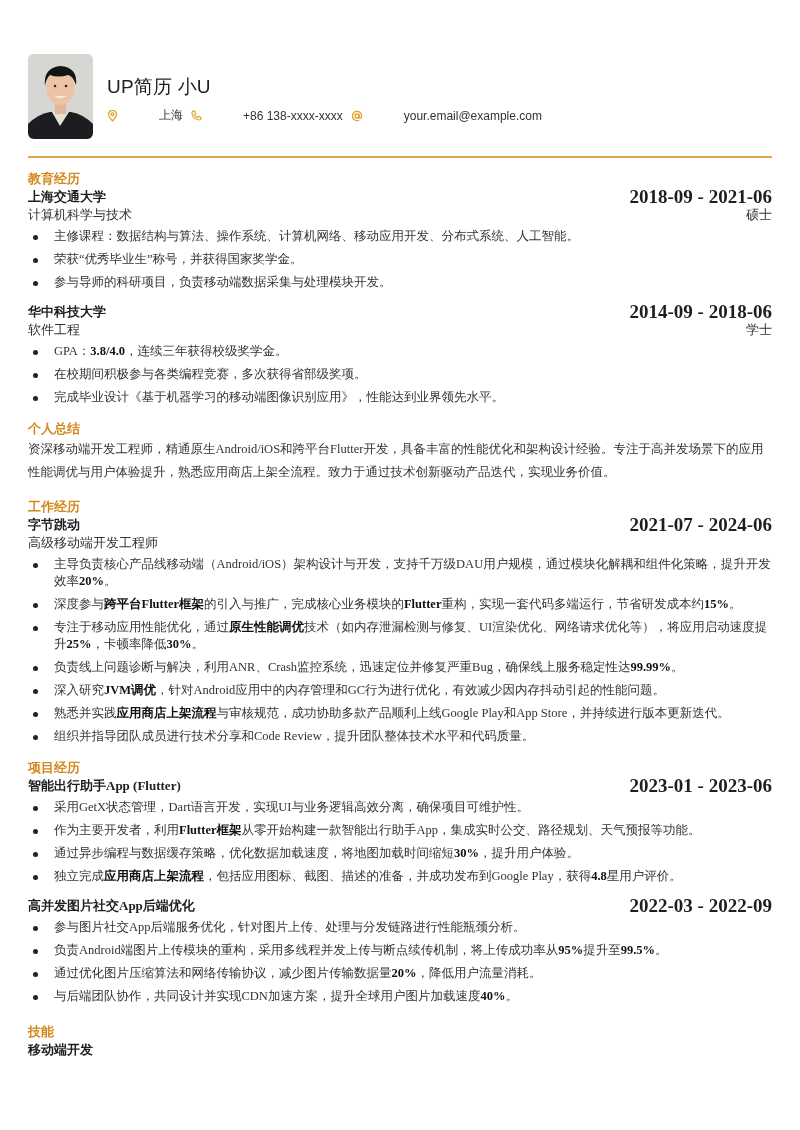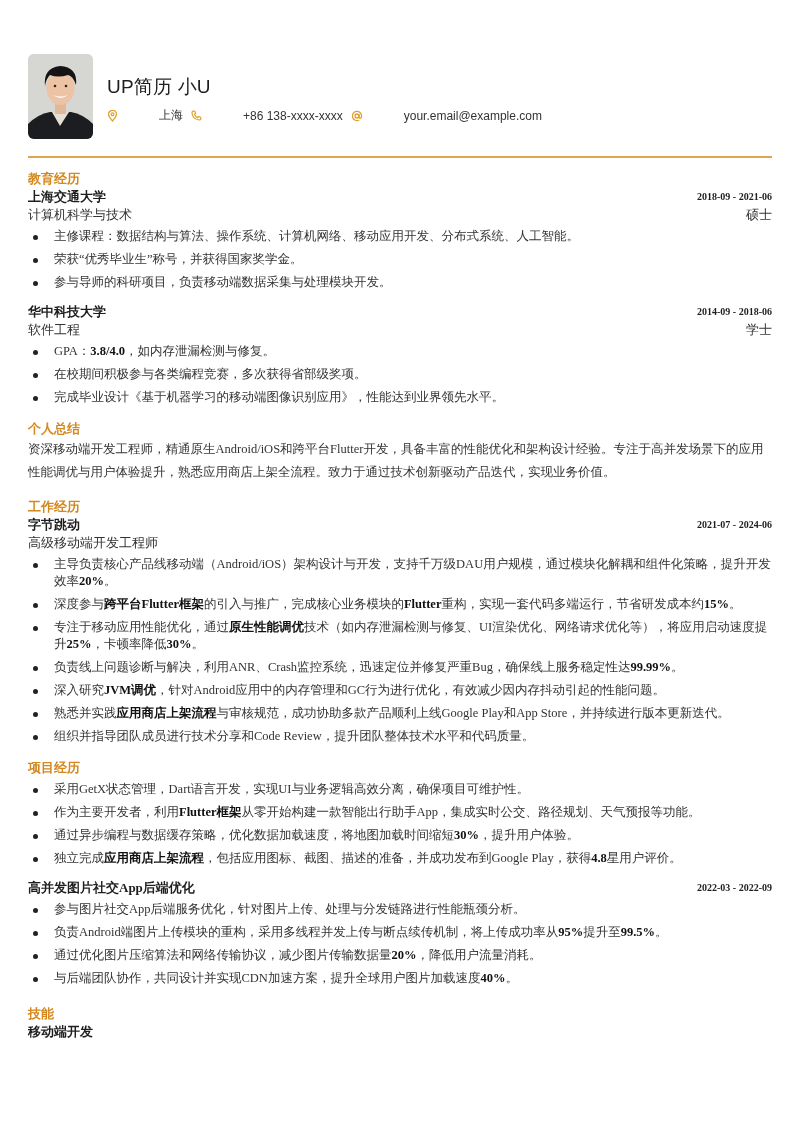--- a/index.html
+++ b/index.html
@@ -16,21 +16,21 @@
 
   .rule { position: absolute; left: 28px; top: 156px; width: 744px; height: 1.5px; background: #e0a54e; }
 
   .content { position: absolute; left: 28px; top: 170px; width: 744px; }
   .section { margin-bottom: 14px; font-family: Liberation Serif, serif; }
   .sec-title { color: #d4881e; font-size: 13px; font-weight: bold; line-height: 18px; }
   .entry { margin-bottom: 12px; }
   .entry:last-child { margin-bottom: 0; }
   .row { display: flex; justify-content: space-between; line-height: 18px; }
   .org { font-weight: bold; font-size: 13px; color: #1e1e1e; }
-  .date { font-weight: bold; font-size: 10px; color: #1e1e1e; }
+  .date { font-weight: bold; font-size: 19px; color: #1e1e1e; }
   .sub { font-size: 13px; color: #333; }
   .deg { font-size: 13px; color: #333; }
   ul.bullets { list-style: none; margin-top: 4px; }
   ul.bullets li { position: relative; padding-left: 26px; font-size: 12.5px; line-height: 17px; color: #333; margin-bottom: 6px; }
   ul.bullets li::before { content: ""; position: absolute; left: 5px; top: 7px; width: 5px; height: 5px; border-radius: 50%; background: #222; }
   ul.bullets li b { color: #111; font-weight: bold; }
   .para { font-size: 12.5px; line-height: 23px; color: #333; }
 </style>
 </head>
 <body>
@@ -104,21 +104,21 @@
     <div class="entry">
       <div class="row">
         <span class="org">华中科技大学</span>
         <span class="date">2014-09 - 2018-06</span>
       </div>
       <div class="row">
         <span class="sub">软件工程</span>
         <span class="deg">学士</span>
       </div>
       <ul class="bullets">
-          <li><span>GPA：</span><b>3.8/4.0</b><span>，如内存泄漏检测与修复。</span></li>
+          <li><span>GPA：</span><b>3.8/4.0</b><span>，连续三年获得校级奖学金。</span></li>
           <li><span>在校期间积极参与各类编程竞赛，多次获得省部级奖项。</span></li>
           <li><span>完成毕业设计《基于机器学习的移动端图像识别应用》，性能达到业界领先水平。</span></li>
         </ul>
     </div>
   </div>
 
   <div class="section">
     <div class="sec-title">个人总结</div>
     <div class="para">资深移动端开发工程师，精通原生Android/iOS和跨平台Flutter开发，具备丰富的性能优化和架构设计经验。专注于高并发场景下的应用性能调优与用户体验提升，熟悉应用商店上架全流程。致力于通过技术创新驱动产品迭代，实现业务价值。</div>
   </div>
@@ -141,20 +141,24 @@
           <li><span>深入研究</span><b>JVM调优</b><span>，针对Android应用中的内存管理和GC行为进行优化，有效减少因内存抖动引起的性能问题。</span></li>
           <li><span>熟悉并实践</span><b>应用商店上架流程</b><span>与审核规范，成功协助多款产品顺利上线Google Play和App Store，并持续进行版本更新迭代。</span></li>
           <li><span>组织并指导团队成员进行技术分享和Code Review，提升团队整体技术水平和代码质量。</span></li>
         </ul>
     </div>
   </div>
 
   <div class="section">
     <div class="sec-title">项目经历</div>
     <div class="entry">
+      <div class="row">
+        <span class="org">智能出行助手App (Flutter)</span>
+        <span class="date">2023-01 - 2023-06</span>
+      </div>
       <ul class="bullets">
           <li><span>采用GetX状态管理，Dart语言开发，实现UI与业务逻辑高效分离，确保项目可维护性。</span></li>
           <li><span>作为主要开发者，利用</span><b>Flutter框架</b><span>从零开始构建一款智能出行助手App，集成实时公交、路径规划、天气预报等功能。</span></li>
           <li><span>通过异步编程与数据缓存策略，优化数据加载速度，将地图加载时间缩短</span><b>30%</b><span>，提升用户体验。</span></li>
           <li><span>独立完成</span><b>应用商店上架流程</b><span>，包括应用图标、截图、描述的准备，并成功发布到Google Play，获得</span><b>4.8</b><span>星用户评价。</span></li>
         </ul>
     </div>
     <div class="entry">
       <div class="row">
         <span class="org">高并发图片社交App后端优化</span>

